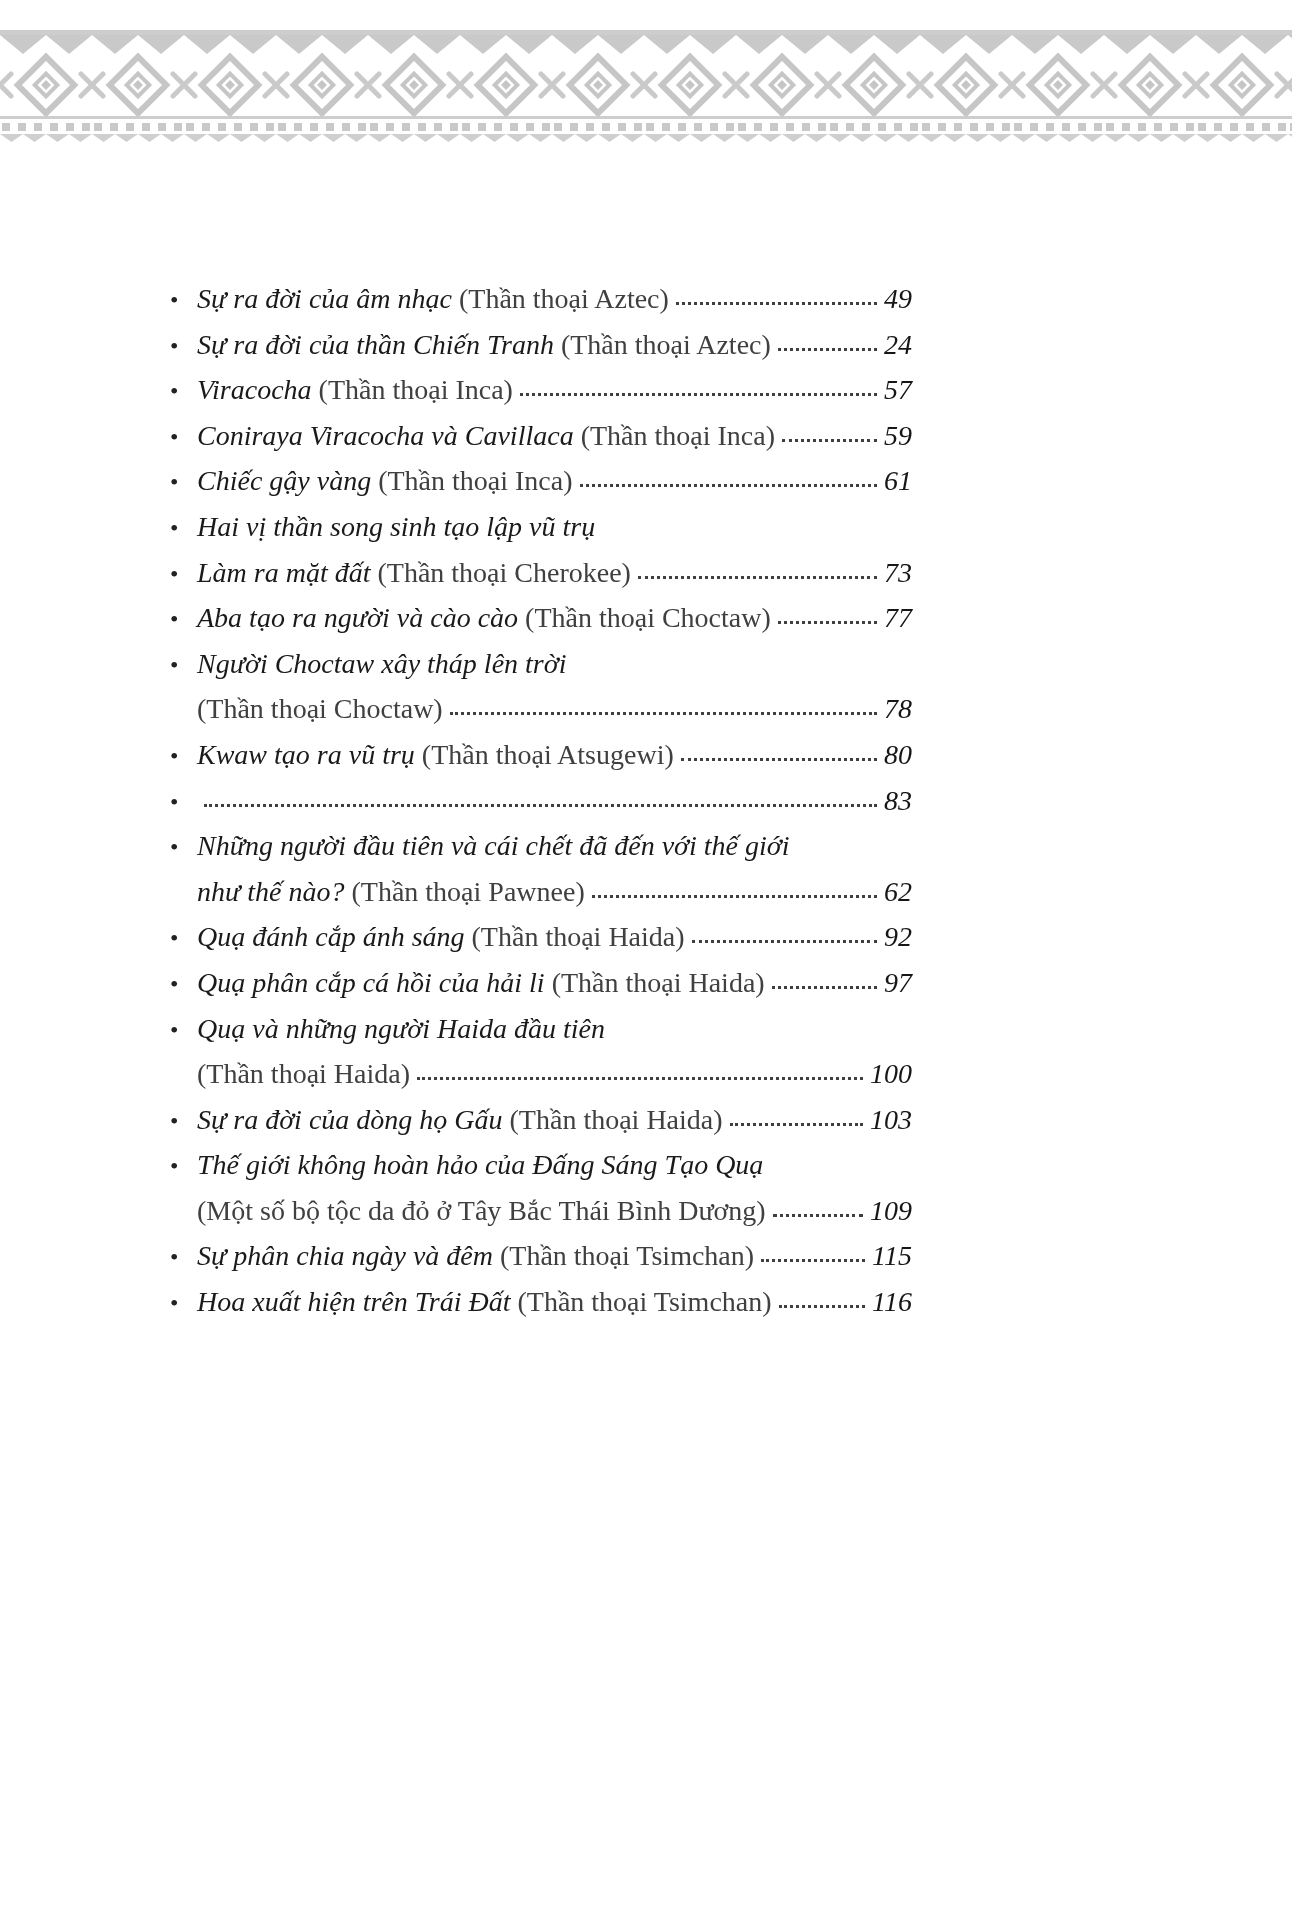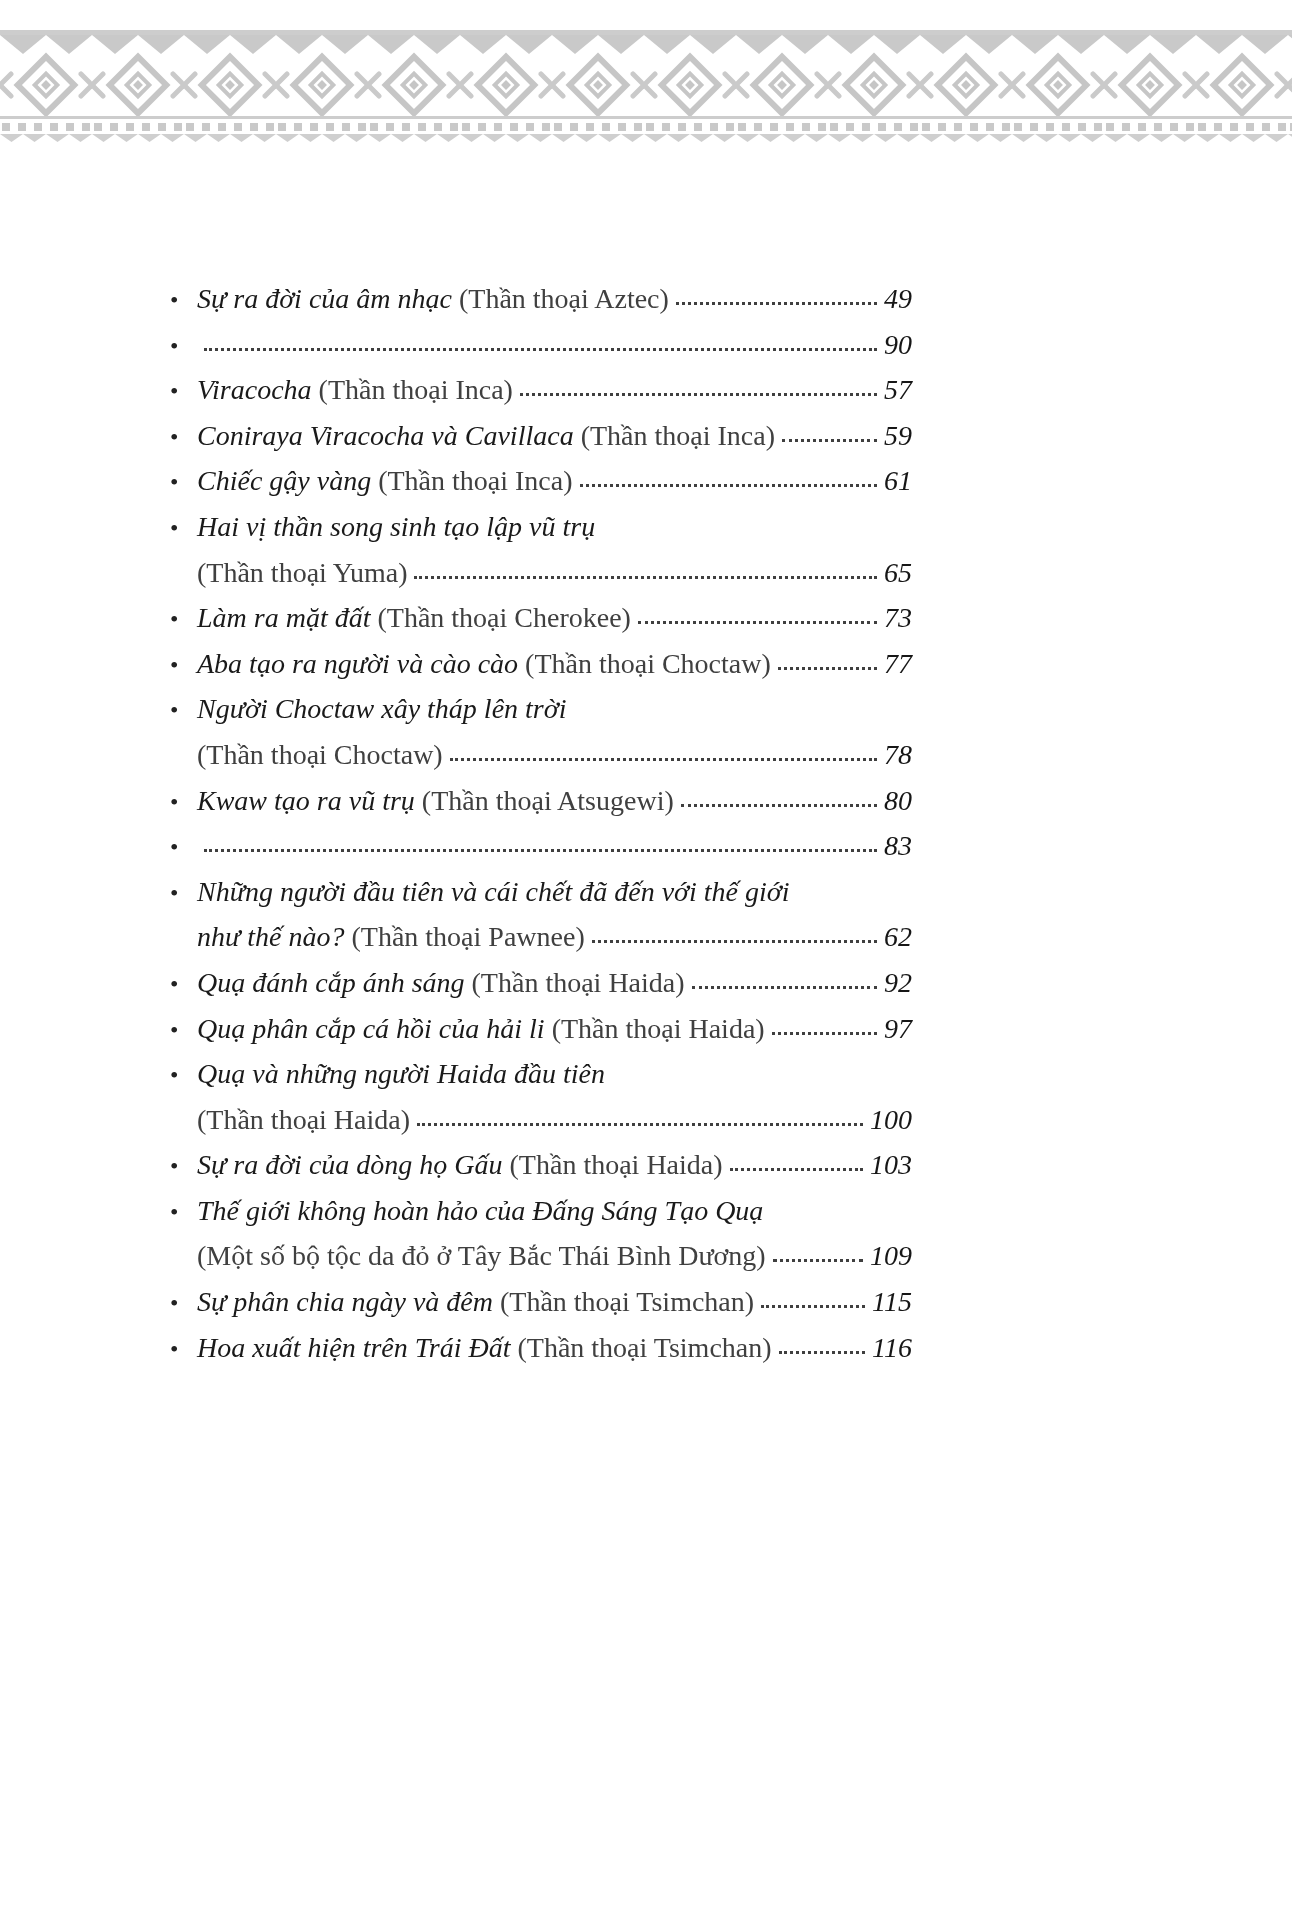--- a/index.html
+++ b/index.html
@@ -118,22 +118,23 @@
 
 <div class="toc">
     <div class="toc-row">
       <span class="bullet">•</span>
       <span class="entry-text"><em class="entry-title">Sự ra đời của âm nhạc</em> <span class="entry-source">(Thần thoại Aztec)</span></span>
       <span class="leader"></span>
       <span class="page-num">49</span>
     </div>
     <div class="toc-row">
       <span class="bullet">•</span>
-      <span class="leader"></span>
-      <span class="page-num">90</span>
+      <span class="entry-text"><em class="entry-title">Sự ra đời của thần Chiến Tranh</em> <span class="entry-source">(Thần thoại Aztec)</span></span>
+      <span class="leader"></span>
+      <span class="page-num">24</span>
     </div>
     <div class="toc-row">
       <span class="bullet">•</span>
       <span class="entry-text"><em class="entry-title">Viracocha</em> <span class="entry-source">(Thần thoại Inca)</span></span>
       <span class="leader"></span>
       <span class="page-num">57</span>
     </div>
     <div class="toc-row">
       <span class="bullet">•</span>
       <span class="entry-text"><em class="entry-title">Coniraya Viracocha và Cavillaca</em> <span class="entry-source">(Thần thoại Inca)</span></span>
@@ -144,26 +145,20 @@
       <span class="bullet">•</span>
       <span class="entry-text"><em class="entry-title">Chiếc gậy vàng</em> <span class="entry-source">(Thần thoại Inca)</span></span>
       <span class="leader"></span>
       <span class="page-num">61</span>
     </div>
     <div class="toc-row">
       <span class="bullet">•</span>
       <span class="entry-text"><em class="entry-title">Hai vị thần song sinh tạo lập vũ trụ</em></span>
     </div>
     <div class="toc-row">
-      <span class="bullet"></span>
-      <span class="entry-text"><span class="entry-source">(Thần thoại Yuma)</span></span>
-      <span class="leader"></span>
-      <span class="page-num">65</span>
-    </div>
-    <div class="toc-row">
       <span class="bullet">•</span>
       <span class="entry-text"><em class="entry-title">Làm ra mặt đất</em> <span class="entry-source">(Thần thoại Cherokee)</span></span>
       <span class="leader"></span>
       <span class="page-num">73</span>
     </div>
     <div class="toc-row">
       <span class="bullet">•</span>
       <span class="entry-text"><em class="entry-title">Aba tạo ra người và cào cào</em> <span class="entry-source">(Thần thoại Choctaw)</span></span>
       <span class="leader"></span>
       <span class="page-num">77</span>

